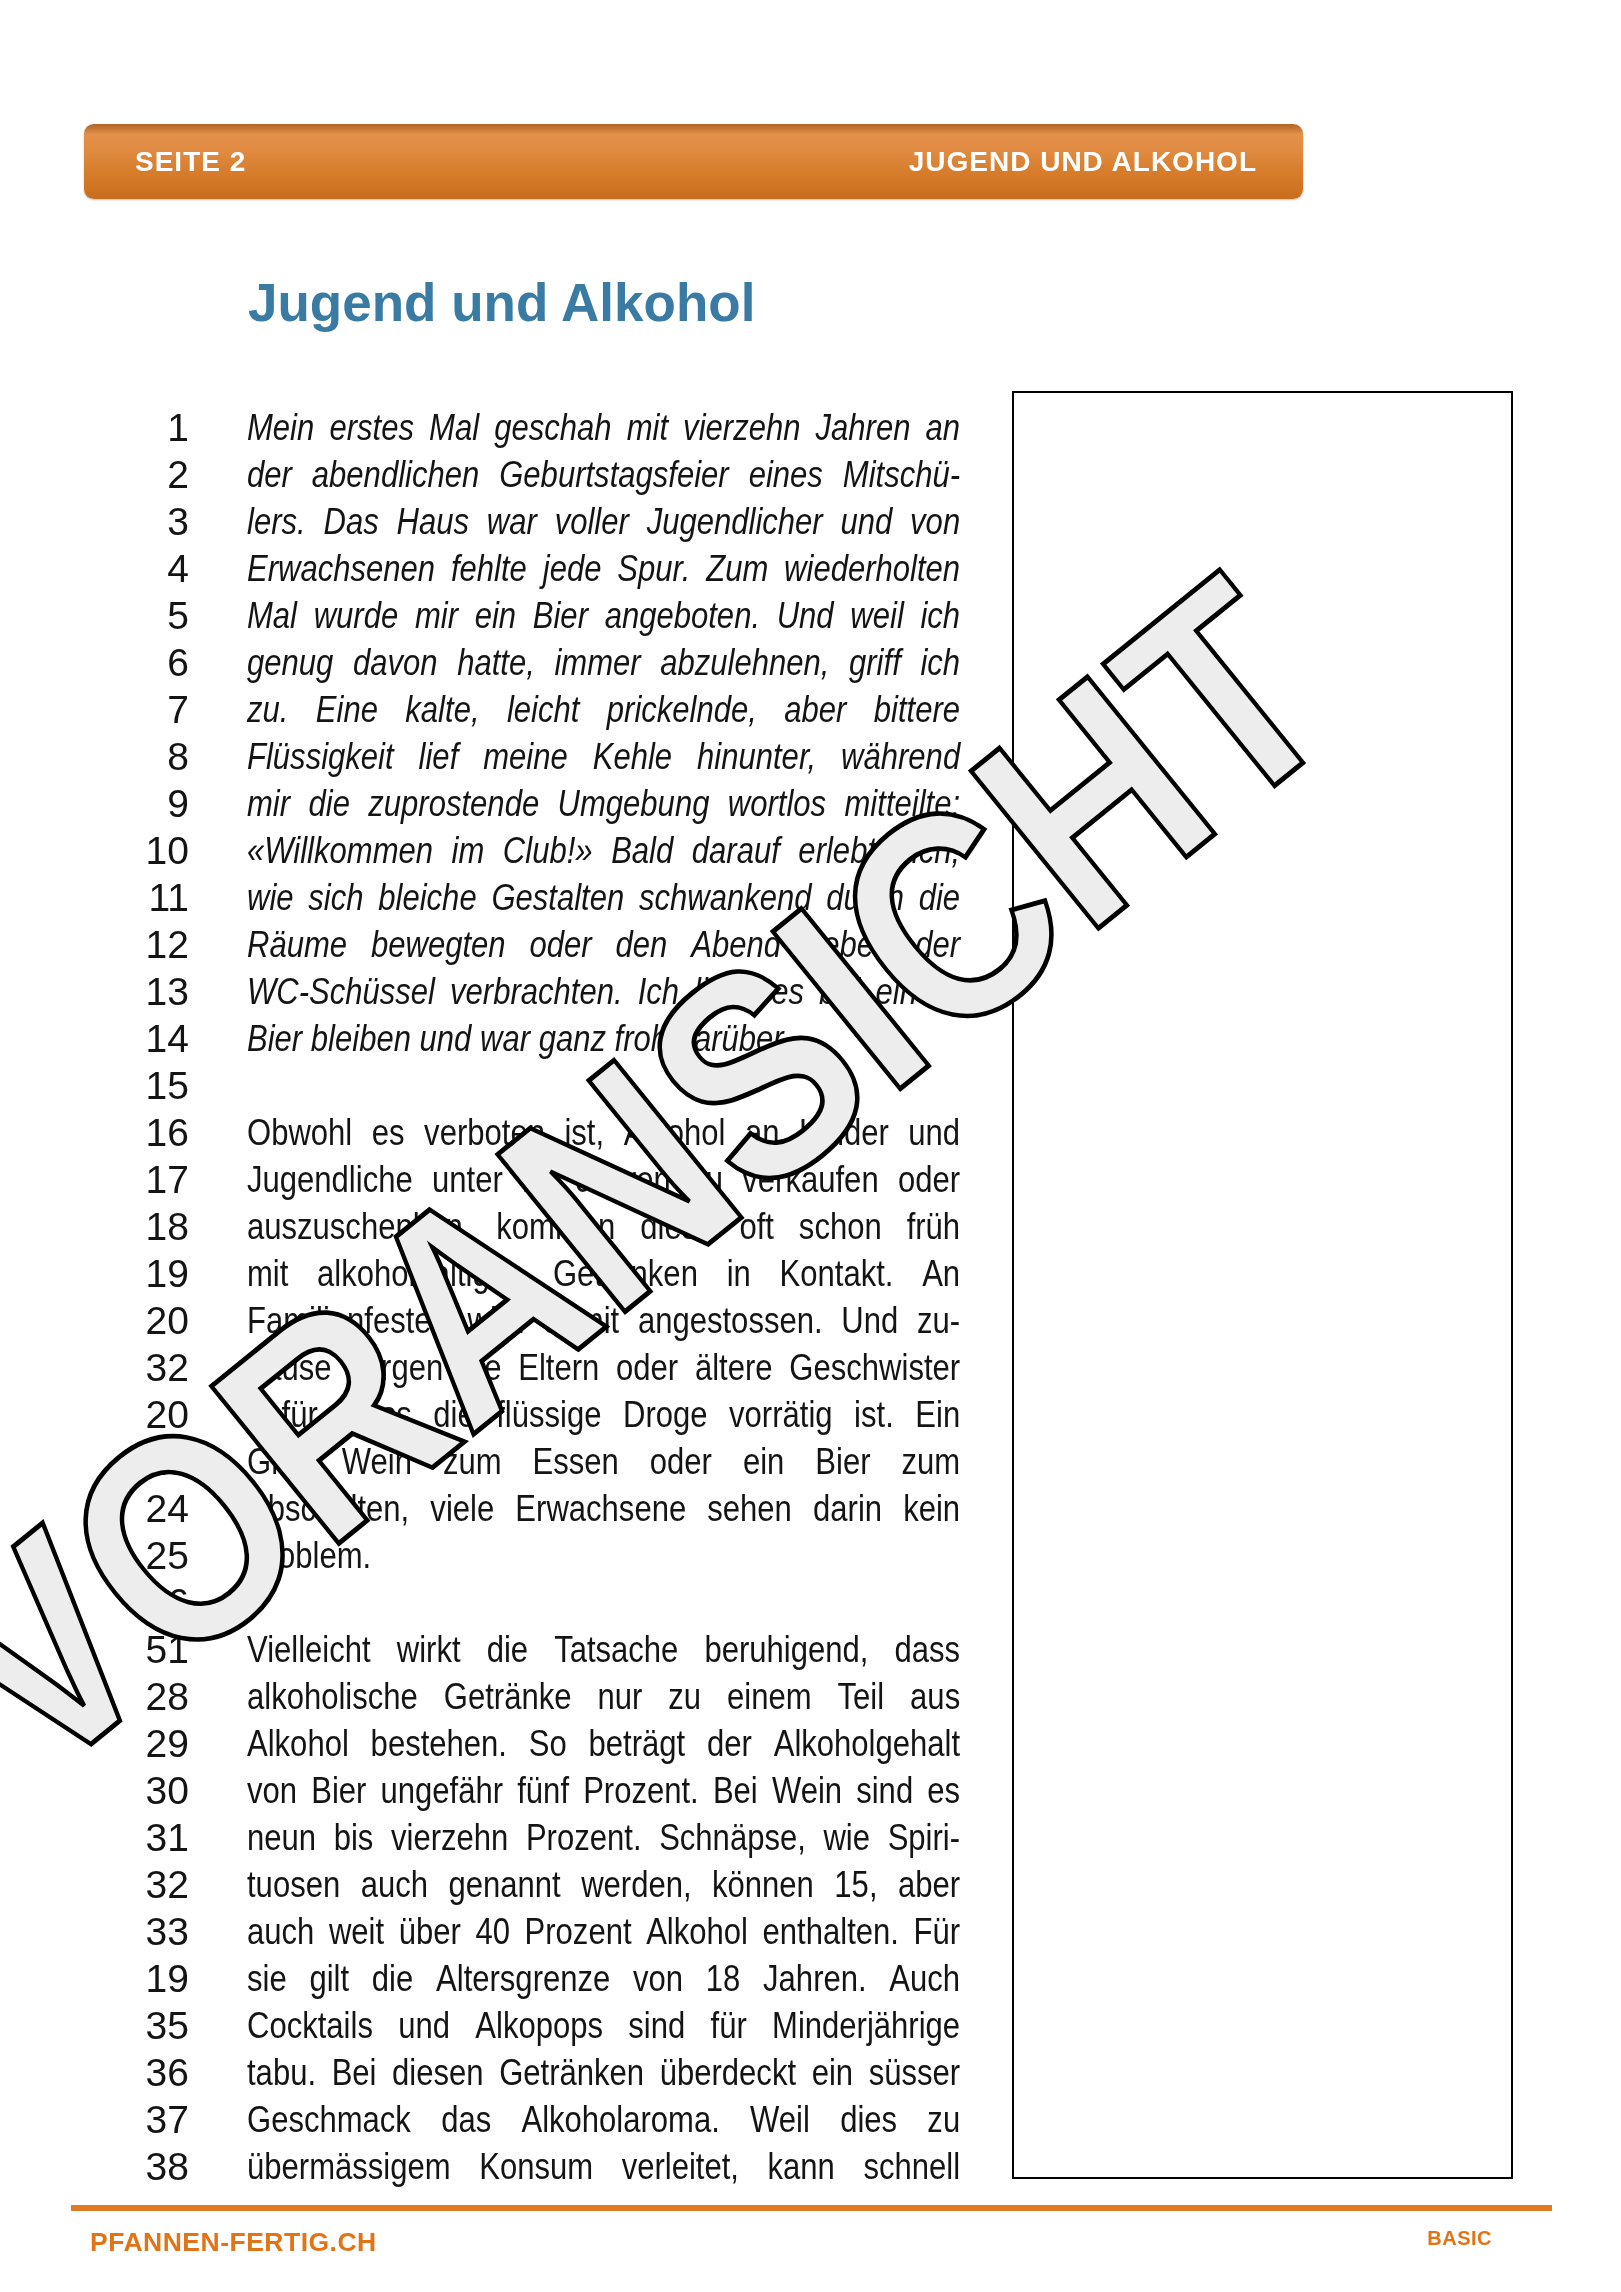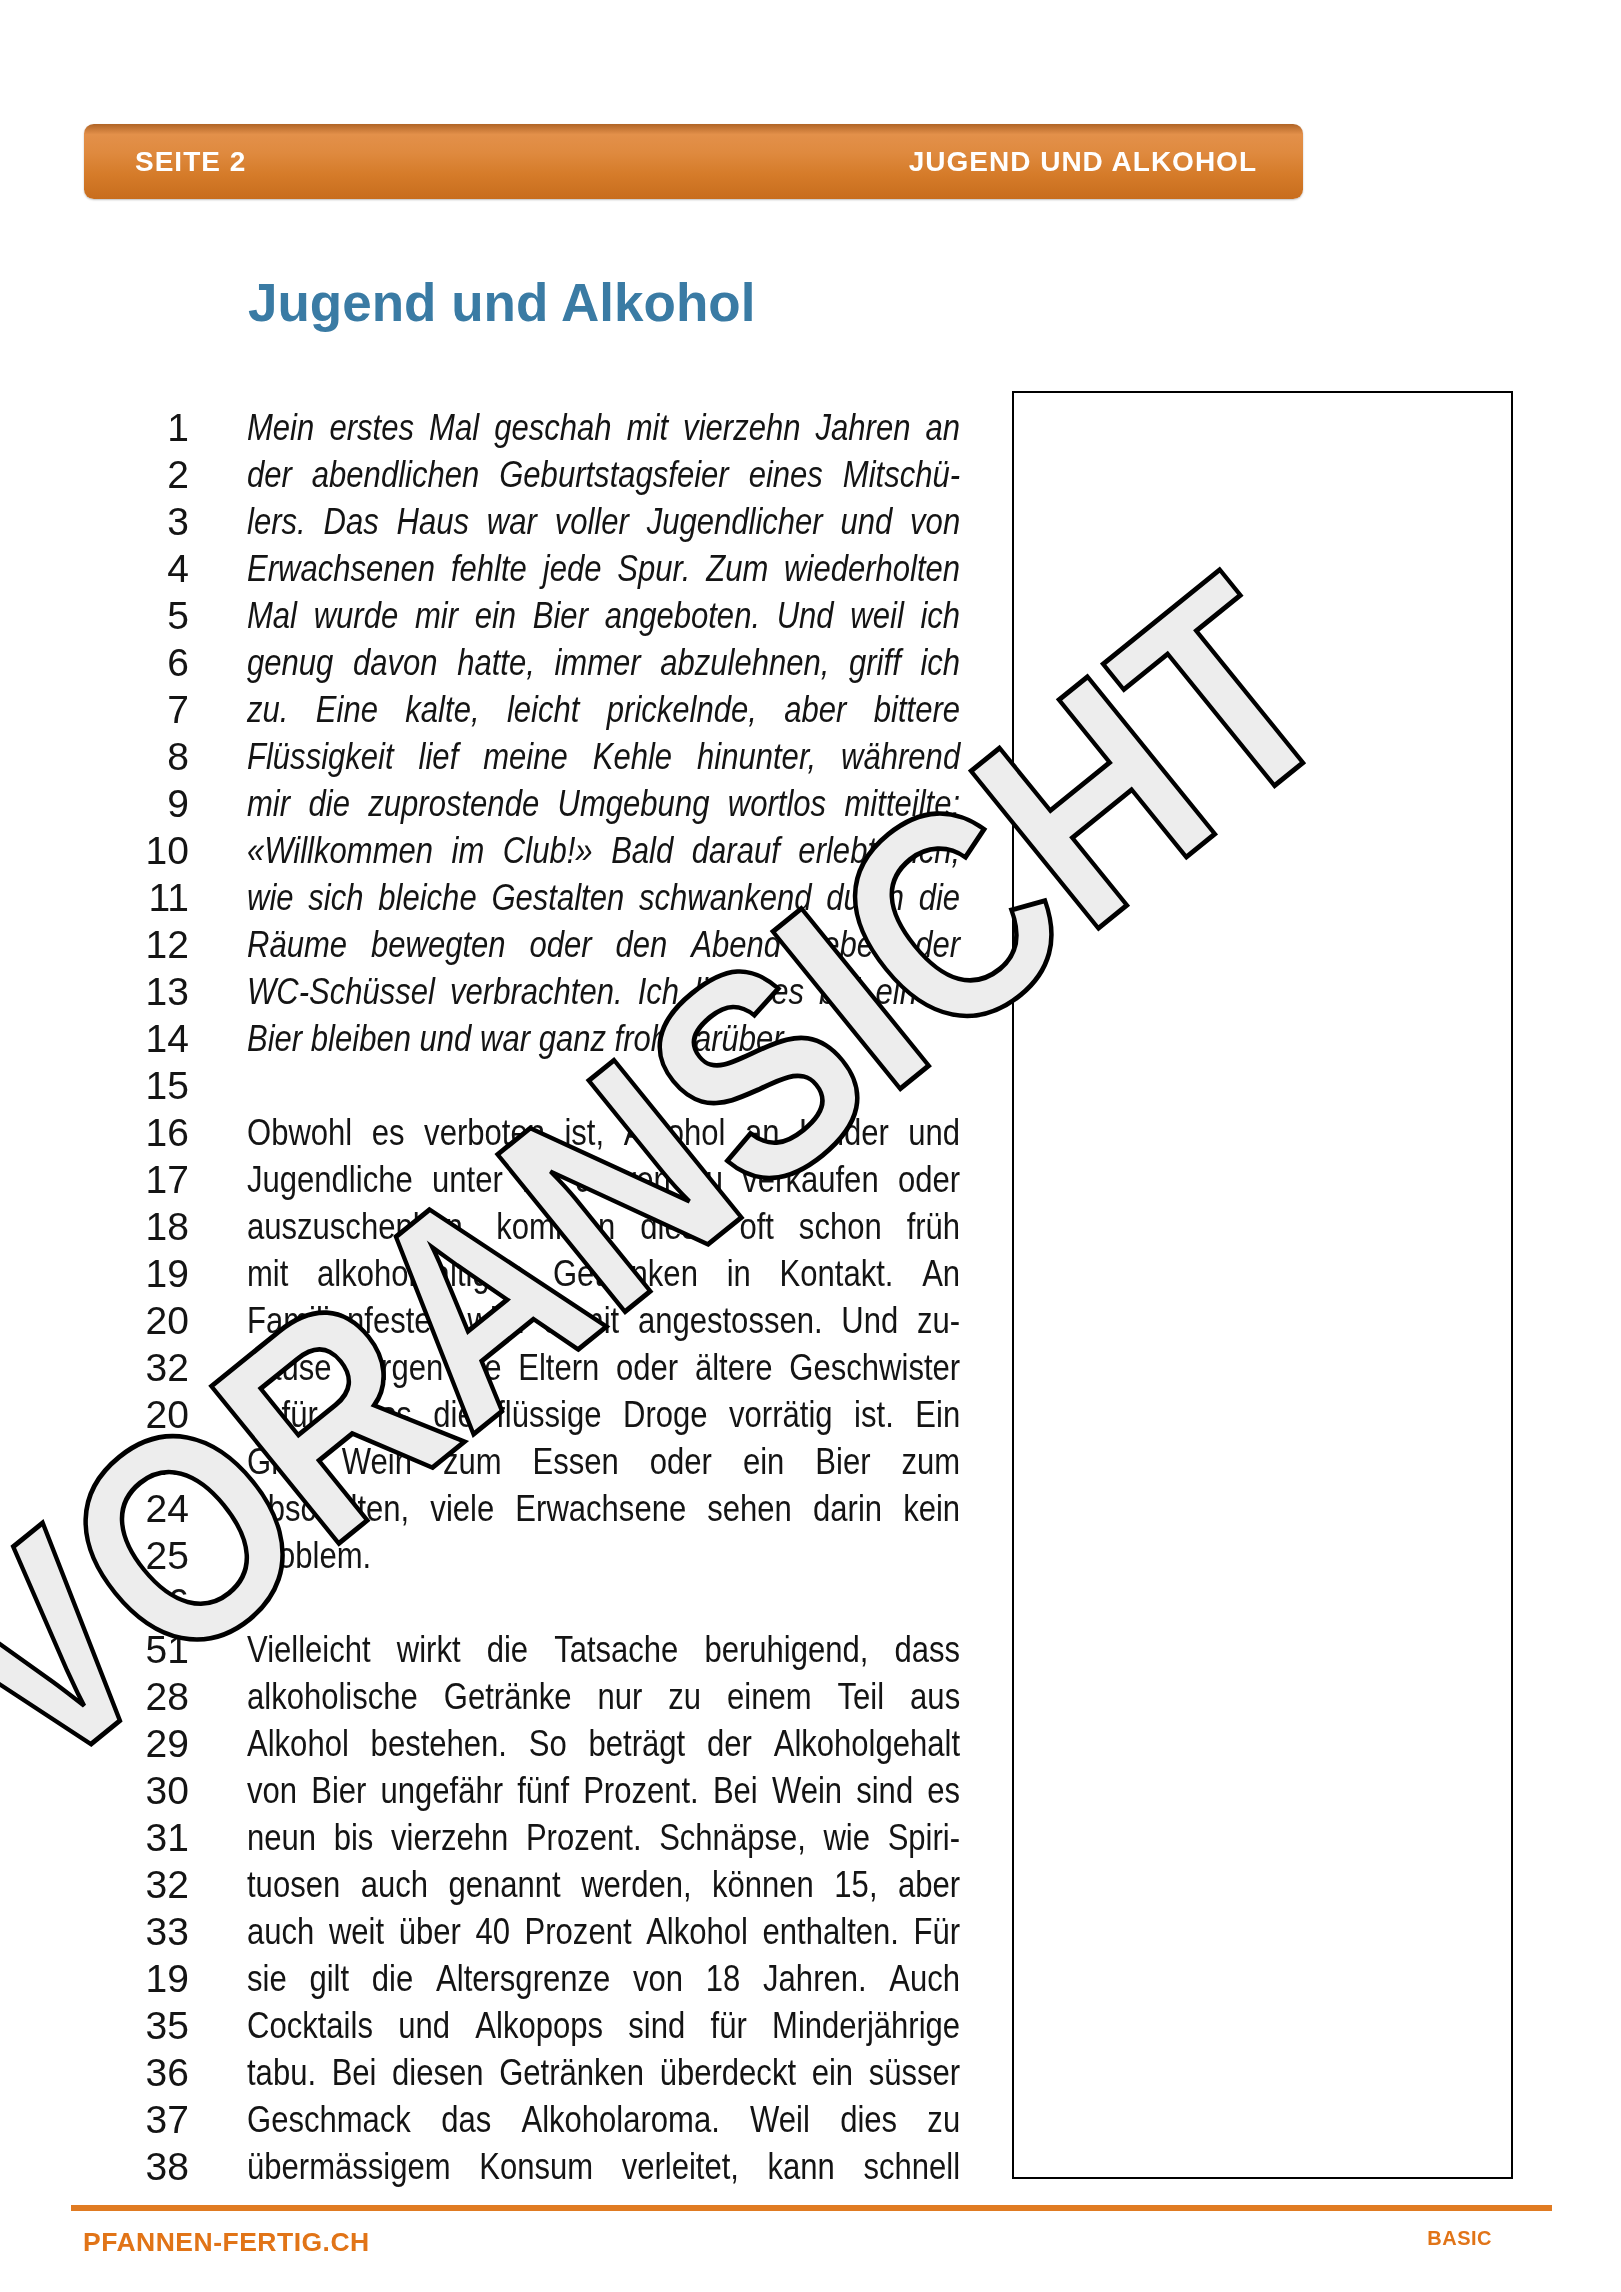--- a/index.html
+++ b/index.html
@@ -49,21 +49,21 @@
     position:absolute; left:1012px; top:391px; width:501px; height:1788px;
     border:2.9px solid #000000; background:transparent; box-sizing:border-box;
   }
   
   .watermark-svg { position:absolute; left:0; top:0; z-index:5; pointer-events:none; }
   
   .footer-rule {
     position:absolute; left:71px; top:2205px; width:1481px; height:5.9px; background:#e07b22;
   }
   .footer-left {
-    position:absolute; left:83px; top:2227px;
+    position:absolute; left:90px; top:2227px;
     font-size:26.5px; font-weight:bold; color:#e17417; letter-spacing:0.5px;
   }
   .footer-right {
     position:absolute; right:129px; top:2227px;
     font-size:20px; font-weight:bold; color:#e17417; letter-spacing:0.5px;
   }
 </style>
 </head>
 <body>
 

